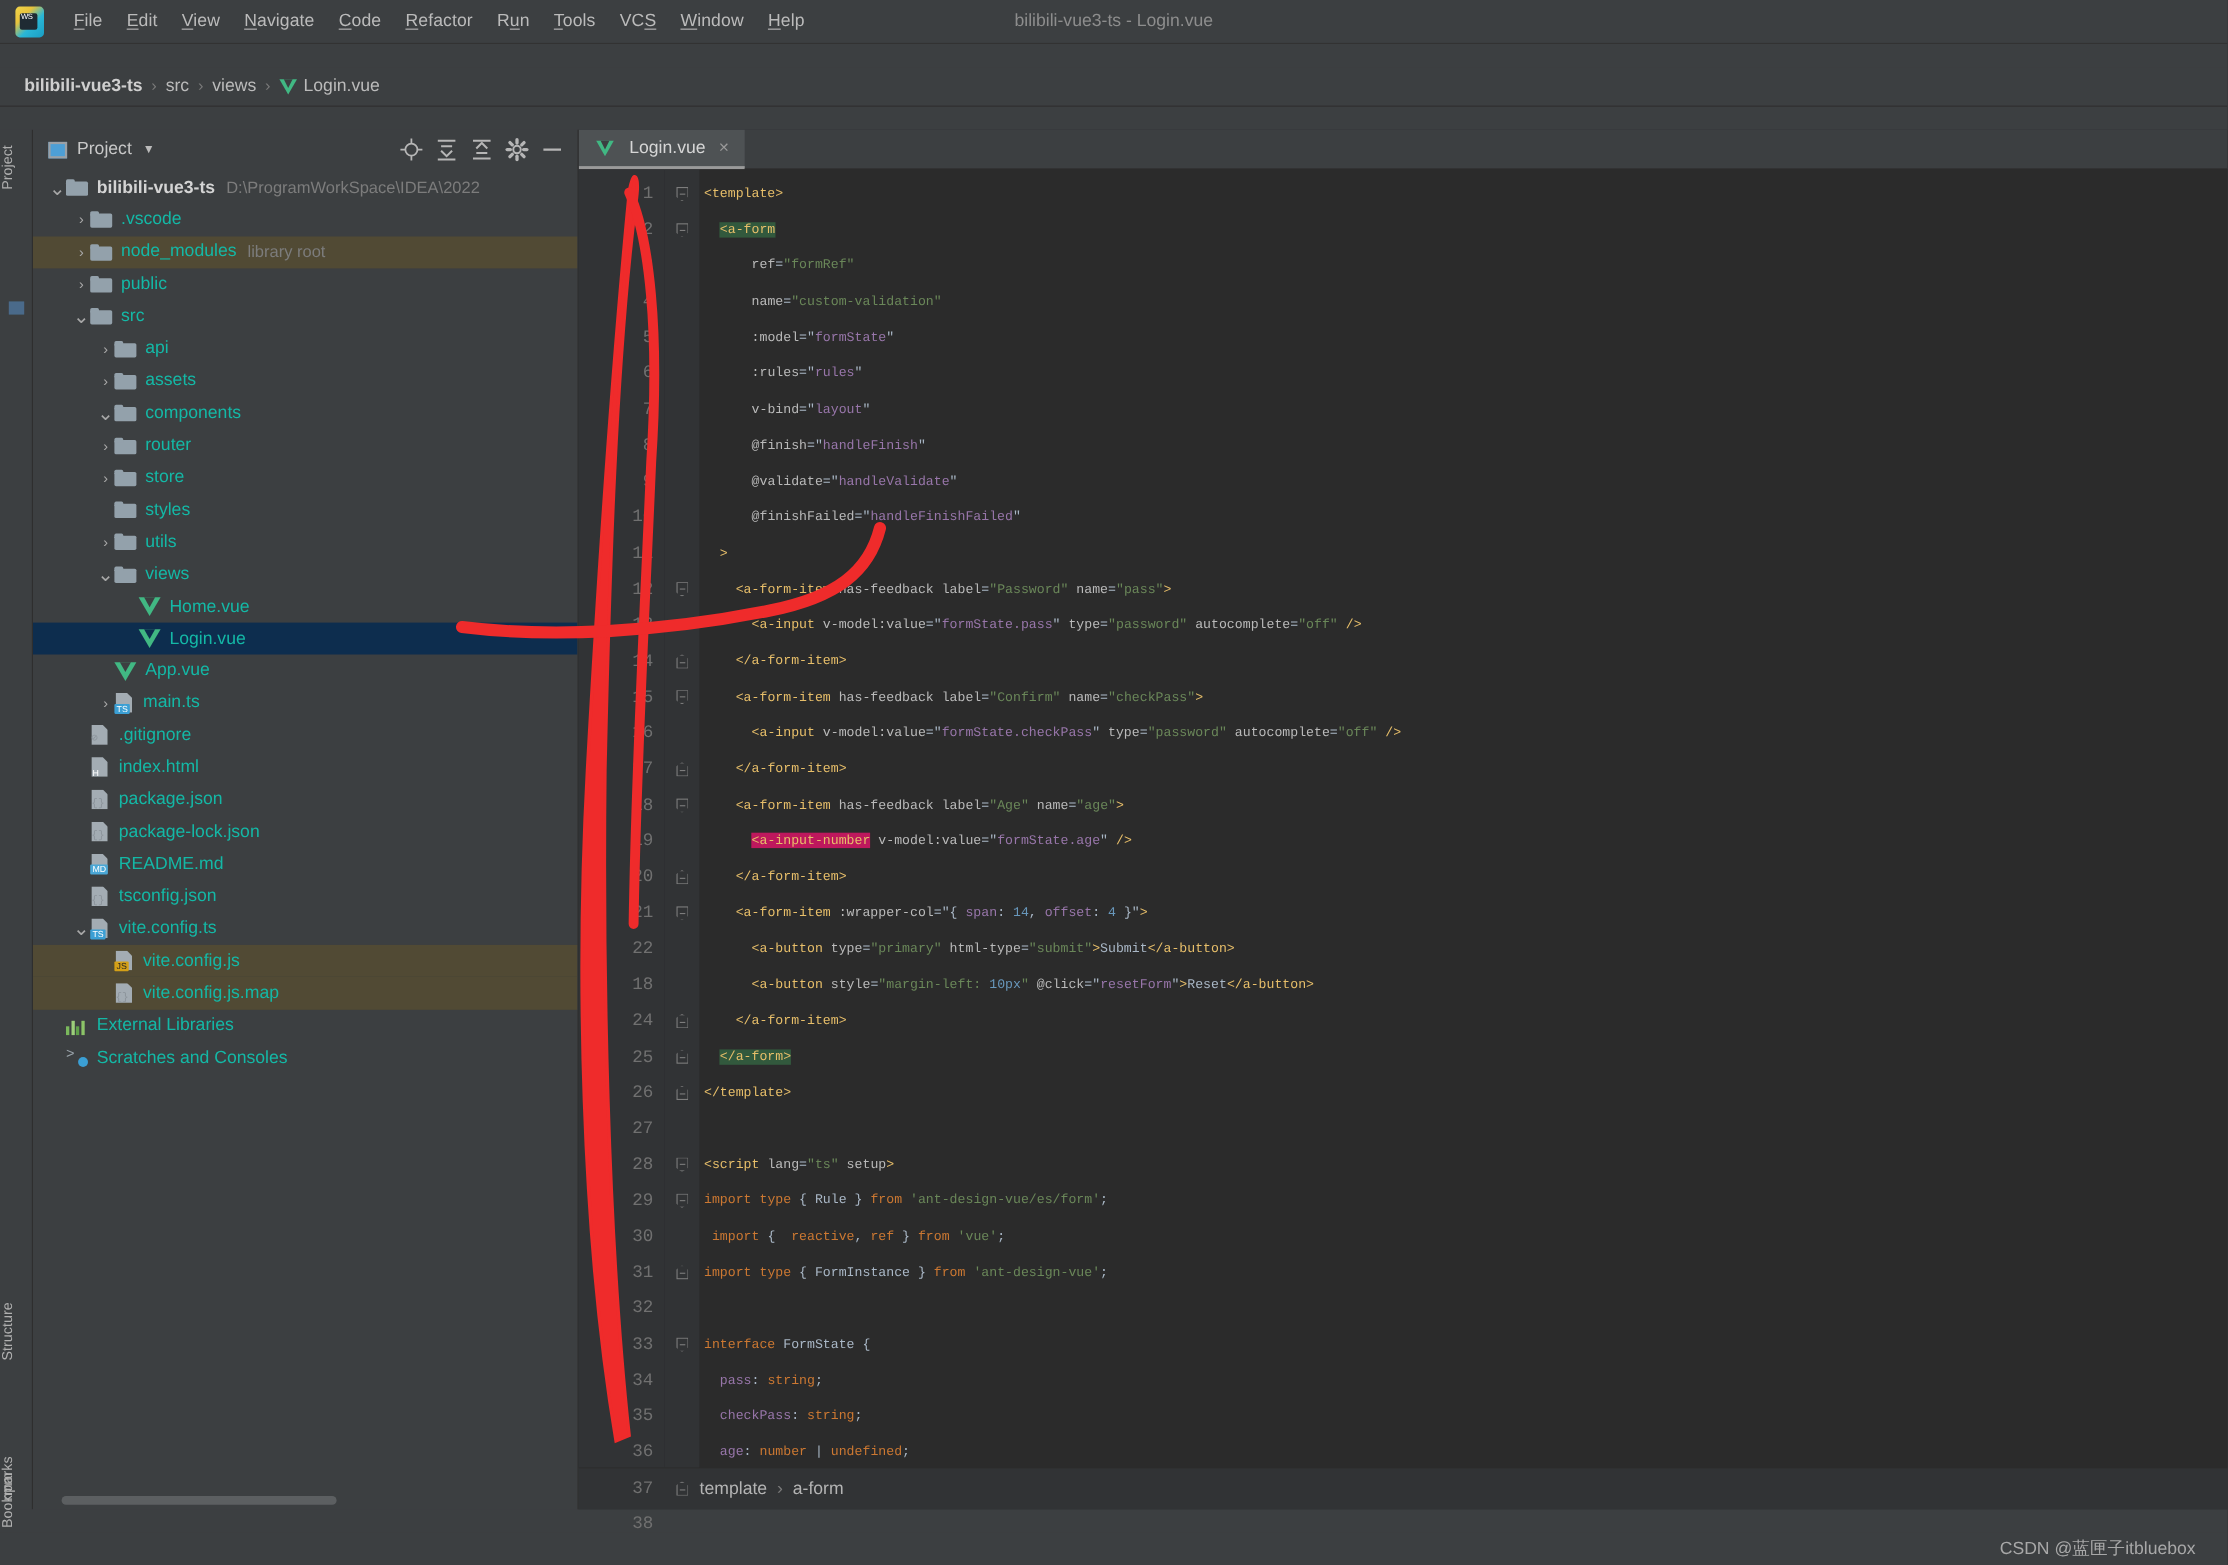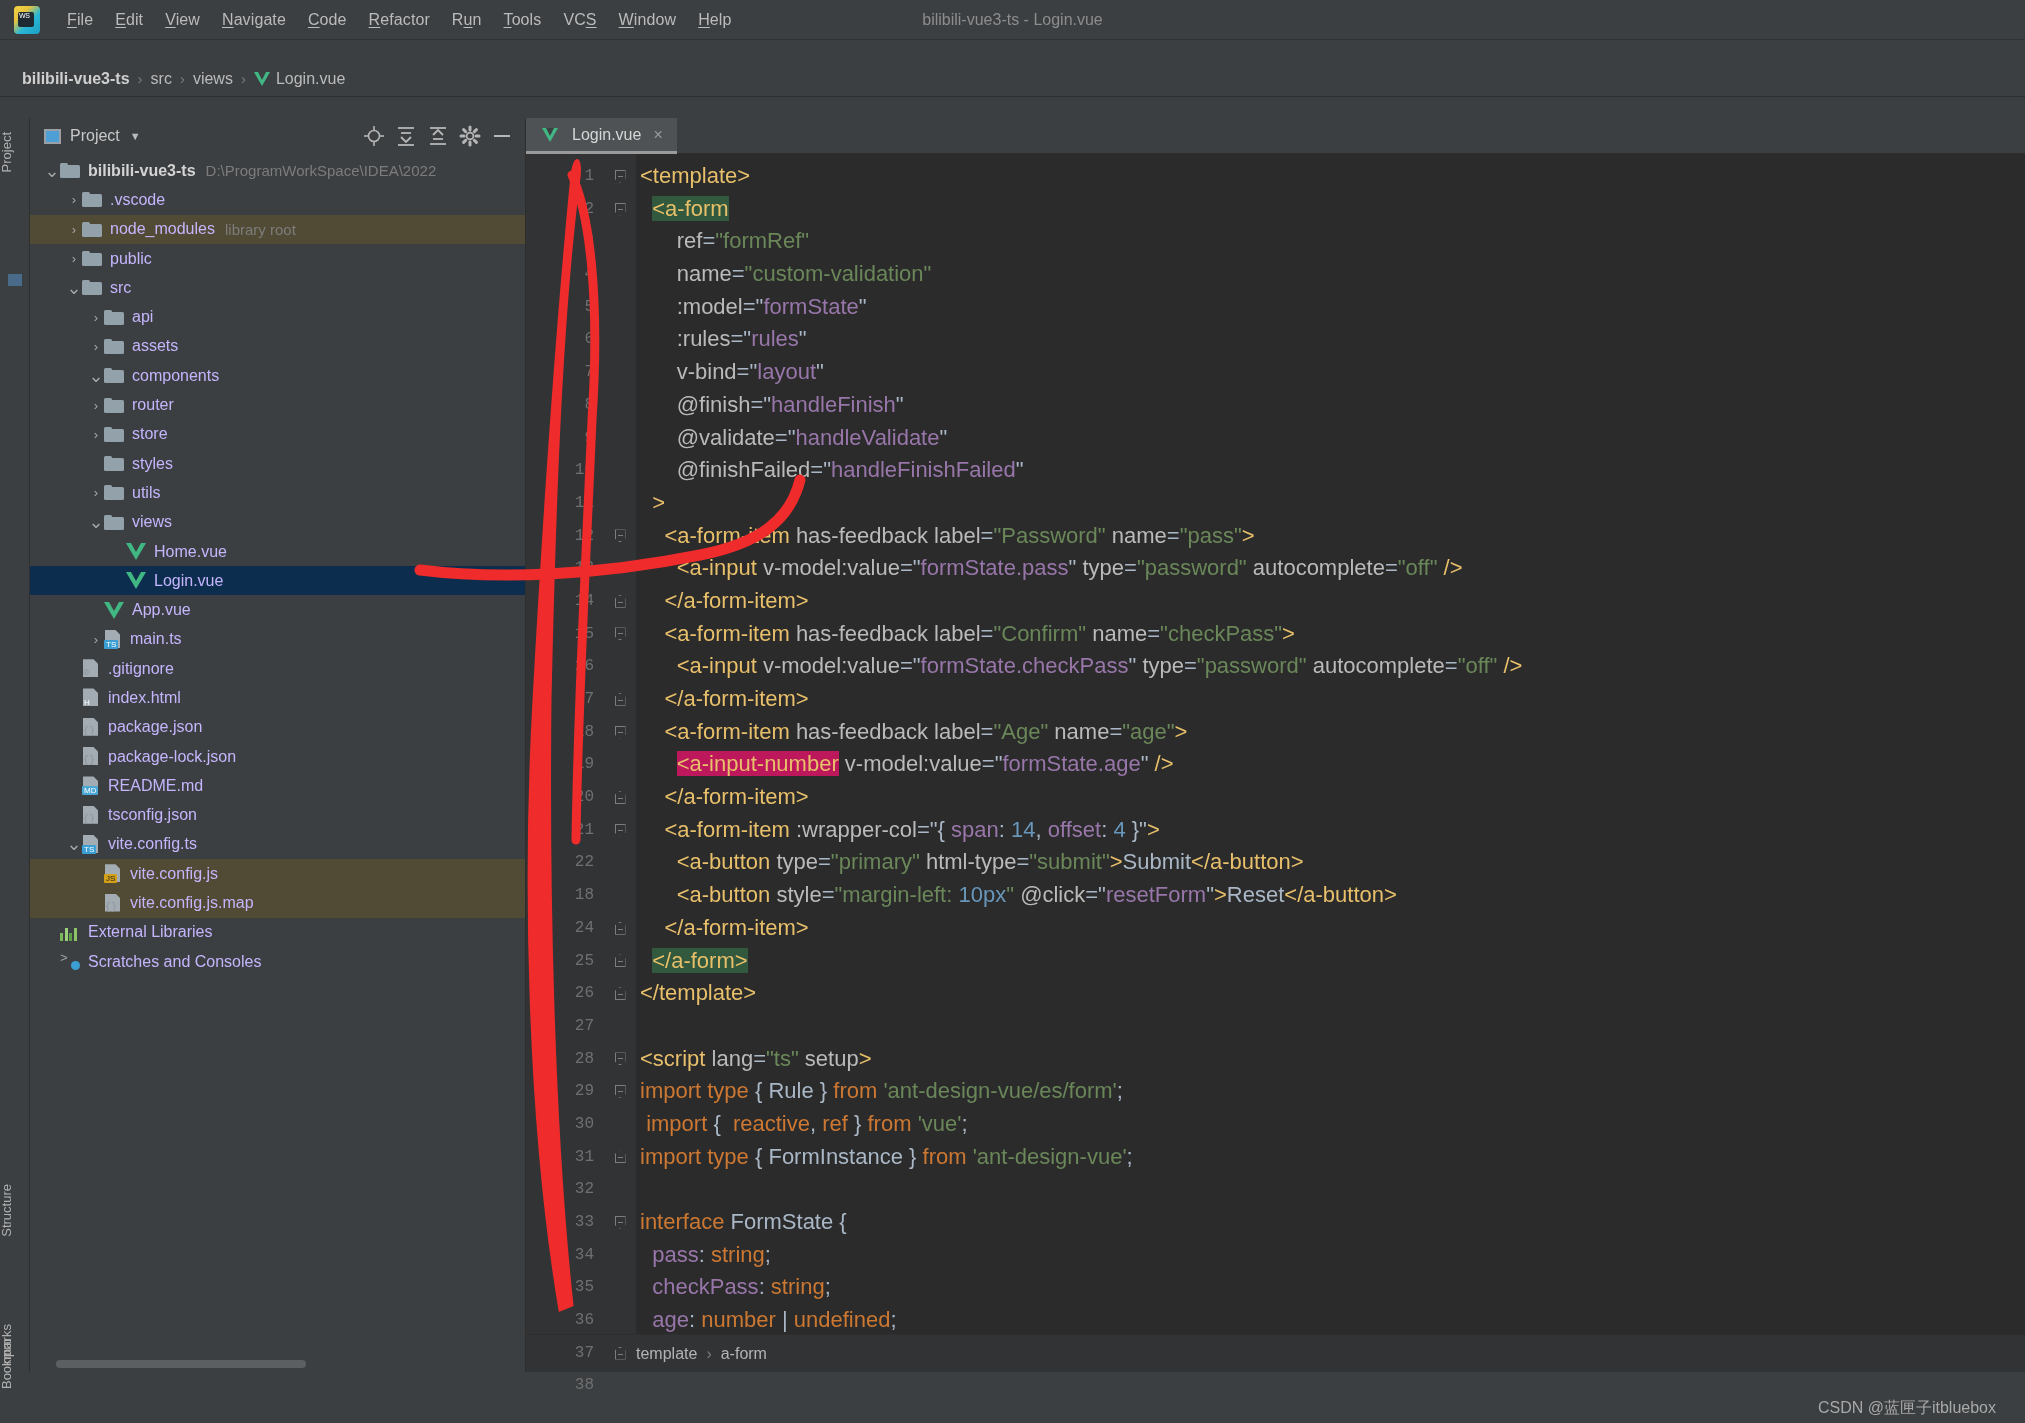--- a/index.html
+++ b/index.html
@@ -154,21 +154,21 @@
     content:""; position:absolute; left:5px; top:0; width:0;height:0;
     border-left:5px solid transparent; border-right:5px solid transparent;
     border-top:9px solid #3c3f41;
   }
   .trow.sel-blue .vue-ico::after { border-top-color:#0d2d4e; }
   .lib-ico { width:20px;height:17px;flex:none;margin-right:8px; display:flex; align-items:flex-end; gap:1.5px;}
   .lib-ico i { width:3px; background:#7ab85c; display:block; }
   .sc-ico { width:20px;height:17px;flex:none;margin-right:8px; position:relative;}
   .sc-ico::before{content:">";position:absolute;left:0;top:-2px;color:#9aa3aa;font-size:13px;font-family:"Liberation Mono",monospace;}
   .sc-ico::after{content:"";position:absolute;right:0;bottom:0;width:9px;height:9px;border-radius:50%;background:#3b9fd4;}
-  .tlabel { color: #c4b5fd; }
+  .tlabel { color: #14b8a6; }
   .tlabel.bold { font-weight: bold; color: #d4d4d4; }
   .tdim { color: #7c7c7c; margin-left: 10px; font-size: 15px; }
 
   .hscroll {
     position:absolute; left: 26px; bottom: 4px; width: 250px; height: 8px;
     background:#5c5f61; border-radius: 4px;
   }
 
   
   .editor-area { flex: 1 1 auto; display: flex; flex-direction: column; min-width: 0; background:#2b2b2b; }
@@ -195,21 +195,21 @@
   }
   .fline { height:32.7px; display:flex; align-items:center; justify-content:center; }
   .fmark { width:11px; height:13px; border:1px solid #7d7d7d; position:relative; }
   .fmark.open::after{ content:""; position:absolute; left:2px; top:5px; width:5px;height:1px;background:#7d7d7d;}
   .fmark.open { clip-path: polygon(0 0,100% 0,100% 70%,50% 100%,0 70%); }
   .fmark.close { clip-path: polygon(0 30%,50% 0,100% 30%,100% 100%,0 100%); }
   .fmark.close::after{ content:""; position:absolute; left:2px; top:6px; width:5px;height:1px;background:#7d7d7d;}
 
   .codearea {
     flex:1 1 auto; padding-top:6px; overflow:hidden; position:relative;
-    font-family:Liberation Sans, sans-serif; font-size:22px; background:#2b2b2b;
+    font-family:Liberation Mono, monospace; font-size:12px; background:#2b2b2b;
   }
   .cline { height:32.7px; line-height:32.7px; white-space: pre; padding-left: 4px; }
 
   
   .tg   { color:#e8bf6a; }   
   .at   { color:#bababa; }   
   .atd  { color:#9876aa; }   
   .st   { color:#6a8759; }   
   .pl   { color:#a9b7c6; }   
   .kw   { color:#cc7832; }   

